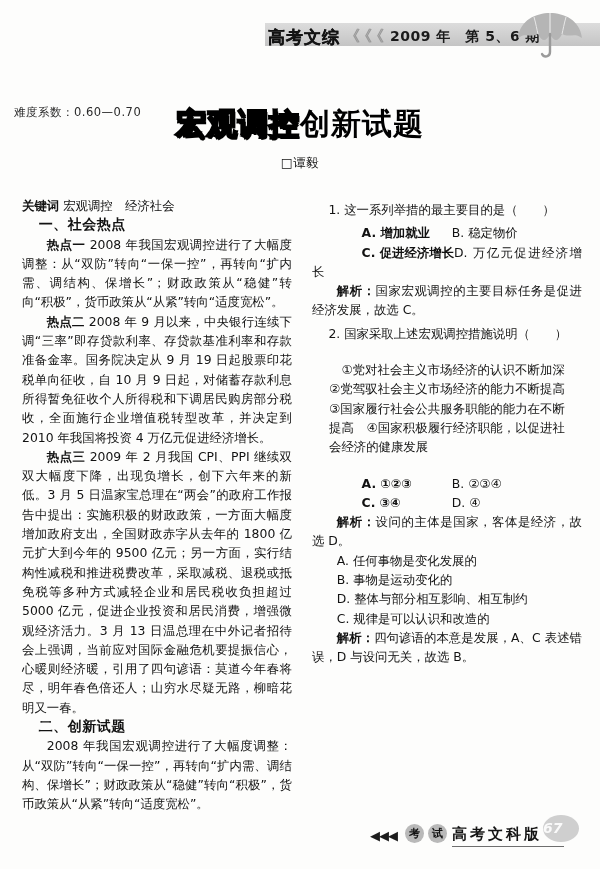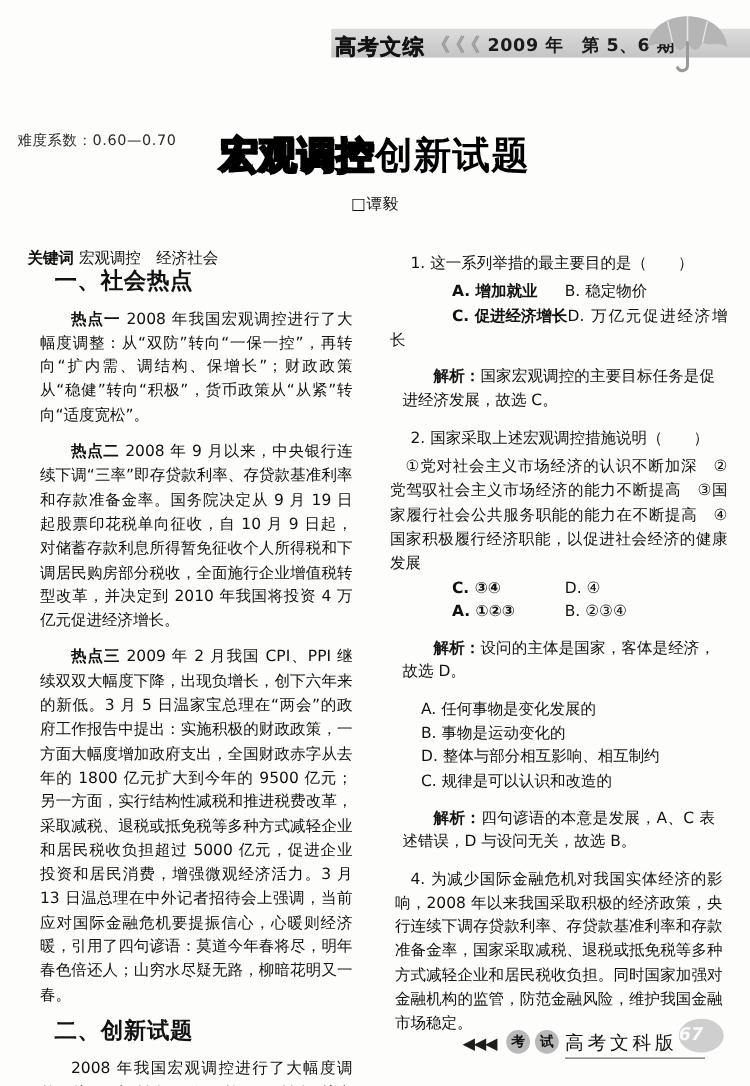--- a/index.html
+++ b/index.html
@@ -108,28 +108,28 @@
     font-size: 12.4px;
     line-height: 19.3px;
     text-align: justify;
     text-justify: inter-ideograph;
     color: #121212;
   }
   .col-left  { left: 22px;  }
   .col-right { left: 312px; }
 
   .p        { margin: 0; text-indent: 0; }
-  .p-ind    { margin: 10px; text-indent: 2em; }
-  .p-ind1   { margin: 0; text-indent: 1em; }
+  .p-ind    { margin: 0; text-indent: 2em; }
+  .p-ind1   { margin: 17px; text-indent: 1em; }
   .kw b, .lead b, .bold { font-weight: bold; }
   .section-h {
     margin: 0;
     text-indent: 1.2em;
     font-weight: bold;
-    font-size: 18px;
+    font-size: 14px;
     letter-spacing: 0.5px;
   }
   .hot-label { font-weight: bold; }
   .q { margin: 4px; text-indent: 1em; }
   .opt { margin: 0; text-indent: 2em; }
   .opt-a { display: inline-block; min-width: 115px; font-weight: bold; }
 
   
   .footer {
     position: absolute;
@@ -155,21 +155,21 @@
     font-weight: bold;
     text-align: center;
     line-height: 19px;
   }
   .foot-c1 { left: 405px; }
   .foot-c2 { left: 428px; }
   .foot-title {
     position: absolute;
     left: 452px; top: 10px;
     font-size: 15px;
-    font-weight: normal;
+    font-weight: bold;
     letter-spacing: 3px;
     color: #141414;
   }
   .foot-pagewrap {
     position: absolute;
     left: 543px; top: 0px;
     width: 40px; height: 30px;
   }
   .foot-pagebub {
     position: absolute;
@@ -253,38 +253,37 @@
     <p class="opt">
       <span class="opt-a">C. 促进经济增长</span><span>D. 万亿元促进经济增长</span>
     </p>
     <p class="p-ind">
       <b>解析：</b><span>国家宏观调控的主要目标任务是促进经济发展，故选 C。</span>
     </p>
 
     <p class="q">2. 国家采取上述宏观调控措施说明（　　）</p>
     <p class="p-ind1">①党对社会主义市场经济的认识不断加深　②党驾驭社会主义市场经济的能力不断提高　③国家履行社会公共服务职能的能力在不断提高　④国家积极履行经济职能，以促进社会经济的健康发展</p>
     <p class="opt">
+      <span class="opt-a">A. ①②③</span><span>B. ②③④</span>
+    </p>
+    <p class="opt">
       <span class="opt-a">C. ③④</span><span>D. ④</span>
-    </p>
-    <p class="opt">
-      <span class="opt-a">A. ①②③</span><span>B. ②③④</span>
     </p>
     <p class="p-ind">
       <b>解析：</b><span>设问的主体是国家，客体是经济，故选 D。</span>
     </p>
 
     <p class="opt">A. 任何事物是变化发展的</p>
     <p class="opt">B. 事物是运动变化的</p>
     <p class="opt">D. 整体与部分相互影响、相互制约</p>
     <p class="opt">C. 规律是可以认识和改造的</p>
     <p class="p-ind">
       <b>解析：</b><span>四句谚语的本意是发展，A、C 表述错误，D 与设问无关，故选 B。</span>
     </p>
 
-    <p class="q">4. 为减少国际金融危机对我国实体经济的影响，2008 年以来我国采取积极的经济政策，央行连续下调存贷款利率、存贷款基准利率和存款准备金率，国家采取减税、退税或抵免税等多种方式减轻企业和居民税收负担。同时国家加强对金融机构的监管，防范金融风险，维护我国金融市场稳定。</p>
   </div>
 
   <div class="footer">
     <div class="foot-arrows">◀◀◀</div>
     <div class="foot-circ foot-c1">考</div>
     <div class="foot-circ foot-c2">试</div>
     <div class="foot-title">高考文科版</div>
     <div class="foot-rule"></div>
     <div class="foot-pagewrap">
       <div class="foot-pagebub"></div>

